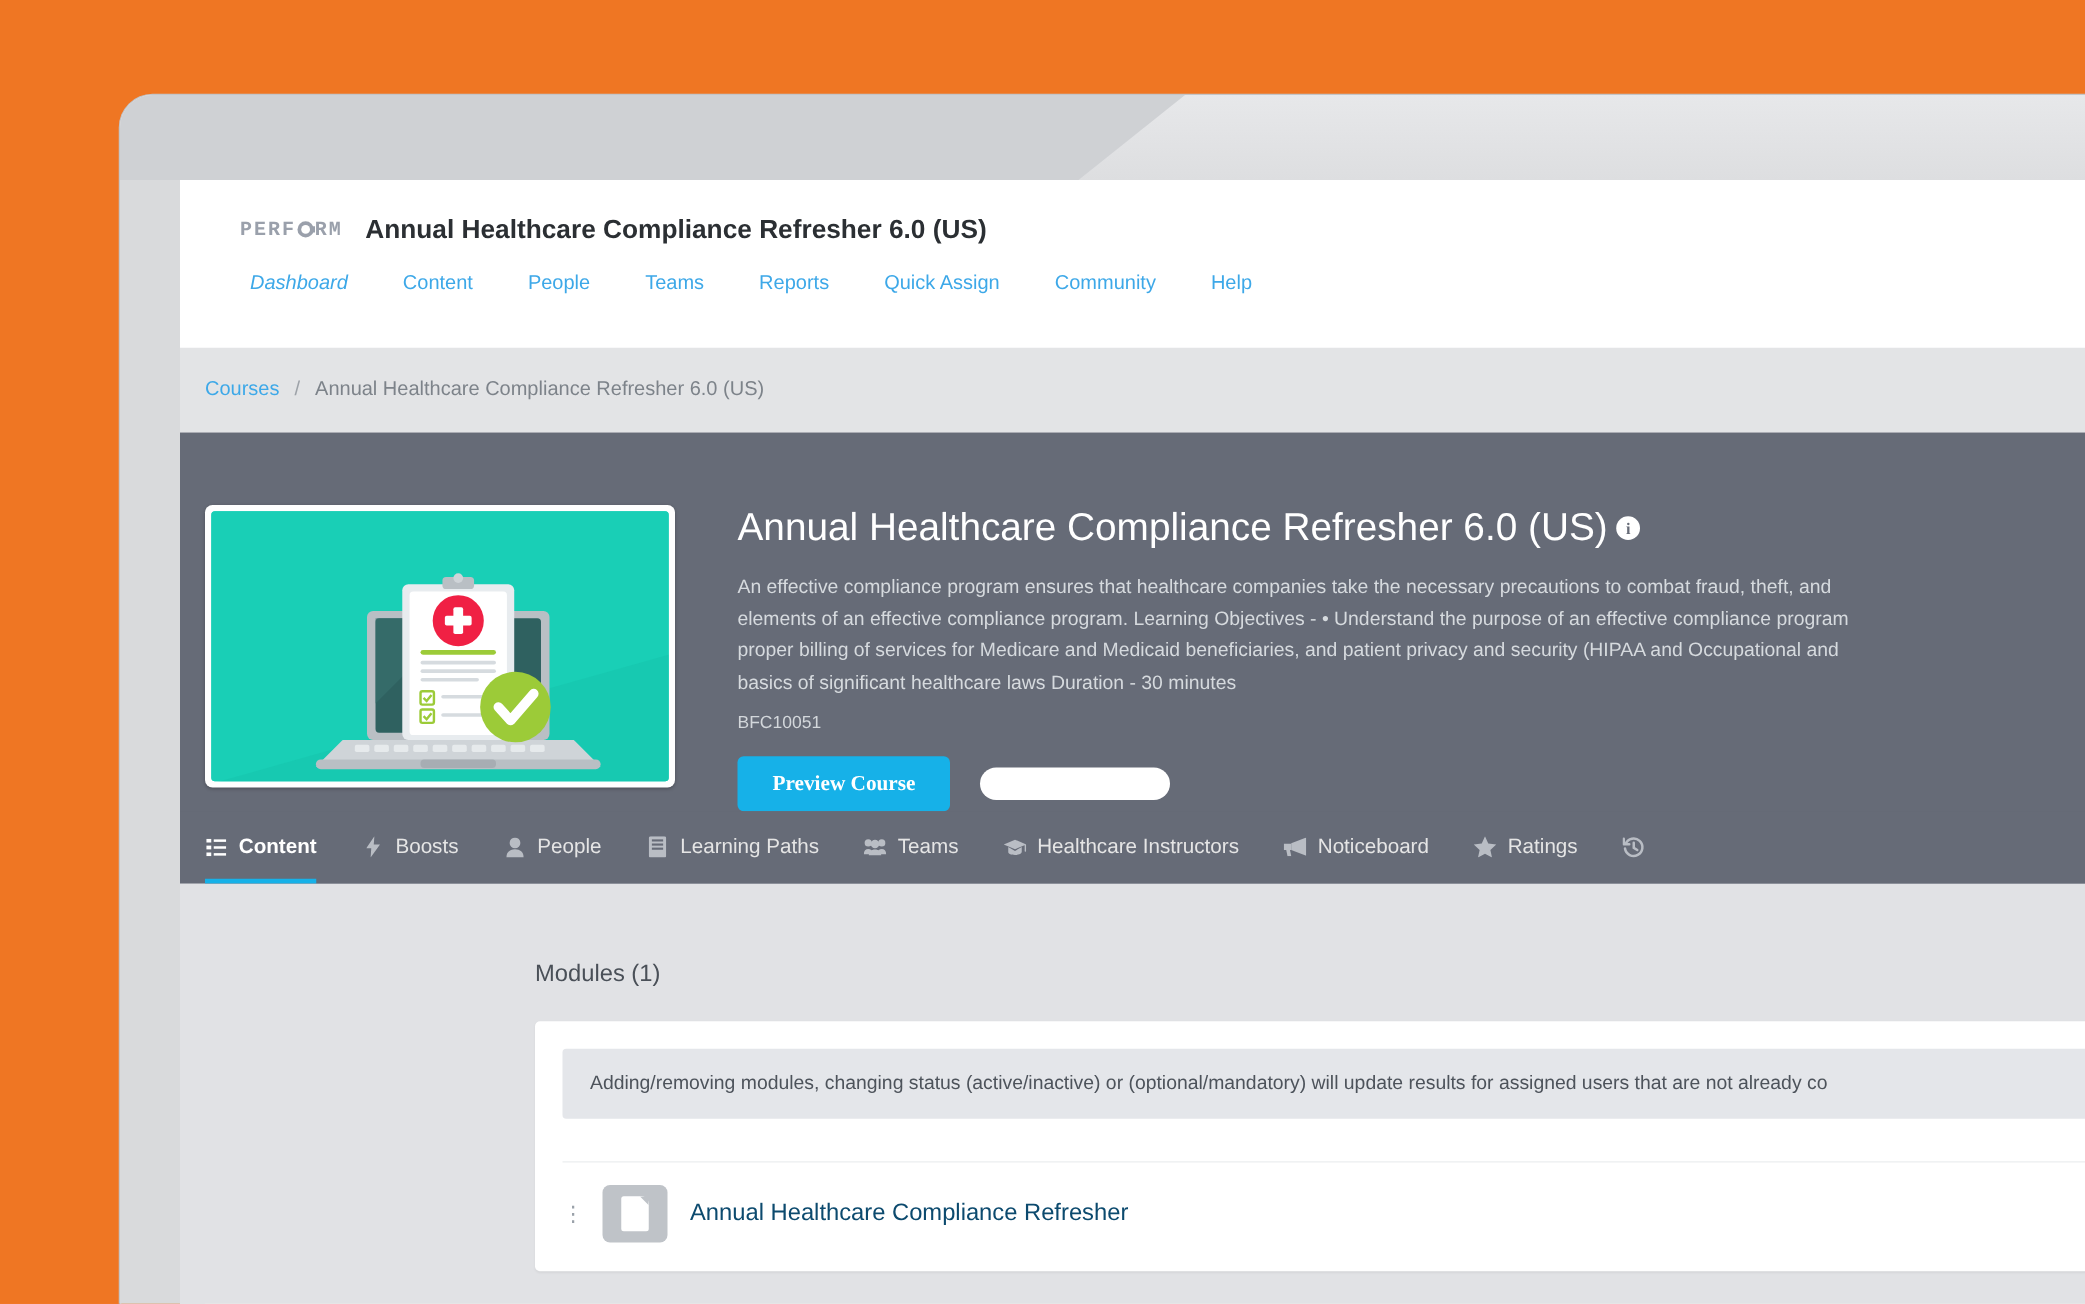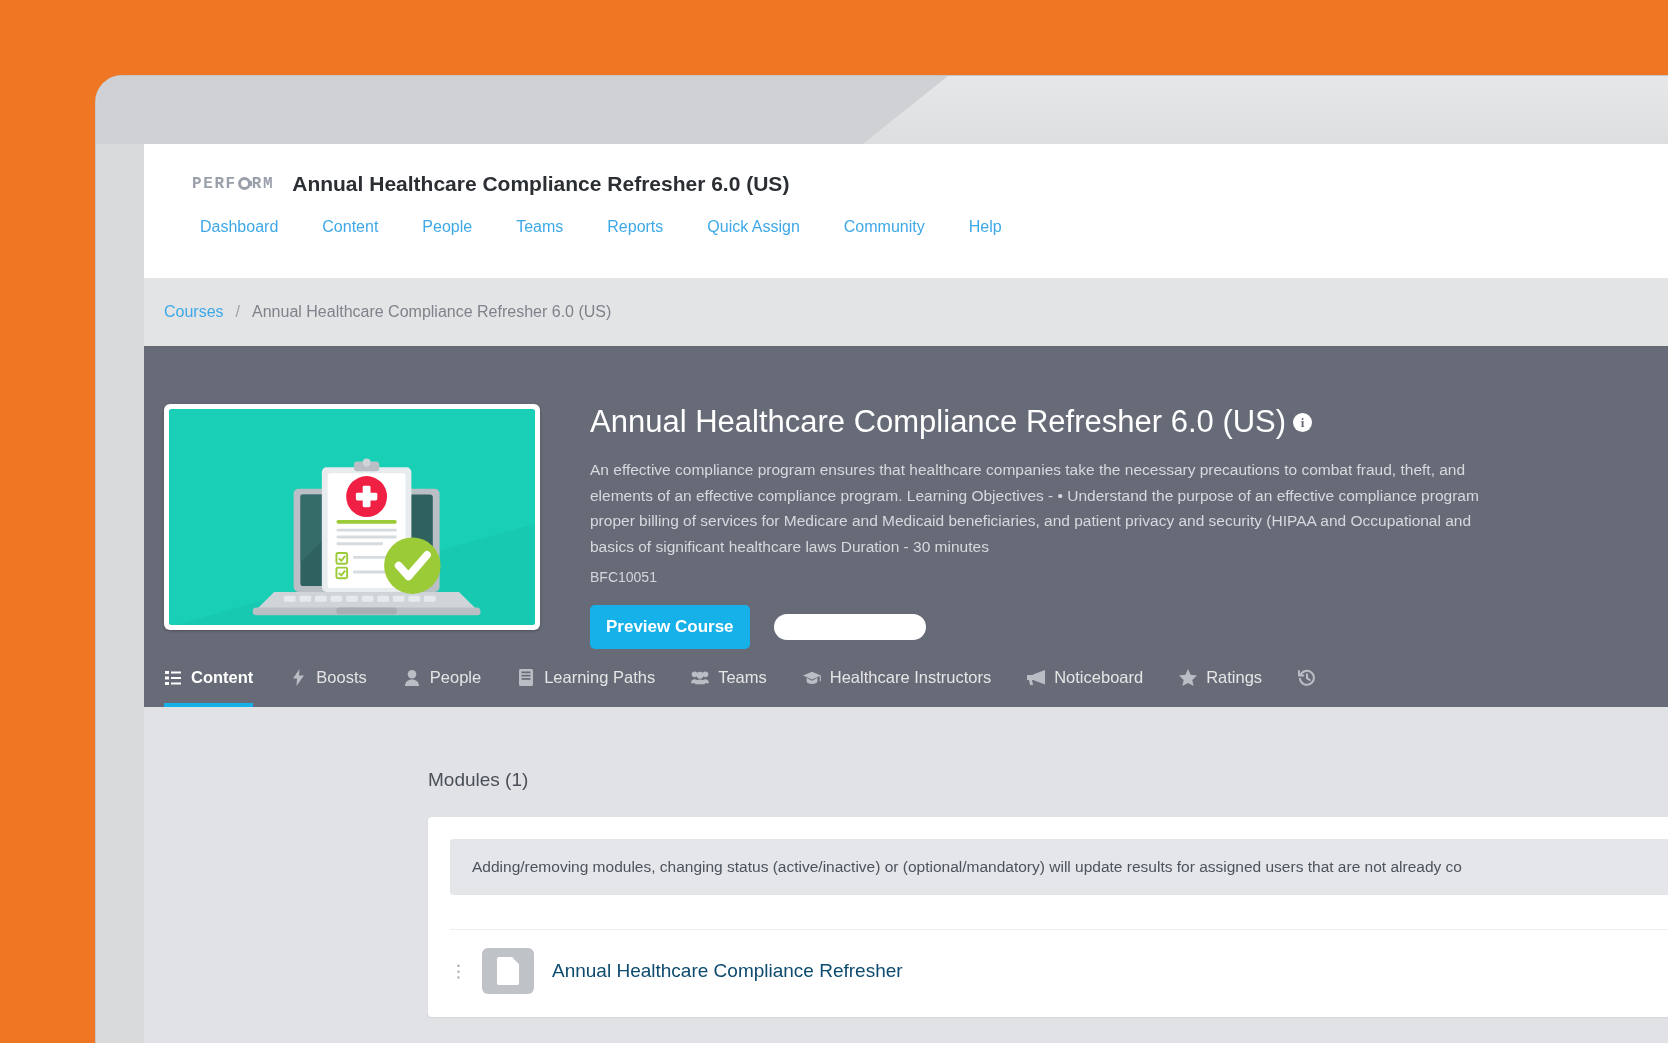--- a/index.html
+++ b/index.html
@@ -70,21 +70,21 @@
   }
   .app-title {
     font-size: 21px; font-weight: 700; color: #2b2f33;
     margin-left: 18px; white-space: nowrap;
   }
   .nav-row { display: flex; gap: 0; padding: 22px 0 0 48px; }
   .nav-link {
     font-size: 16px; color: #3da8e8; padding: 0 22px; cursor: pointer;
     white-space: nowrap;
   }
-  .nav-link:first-child { padding-left: 8px; }
+  .nav-link:first-child { padding-left: 8px; font-style: italic; }
 
   
   .breadcrumb-bar {
     background: #e3e4e6; height: 68px; display: flex; align-items: center;
     padding-left: 20px; font-size: 16px;
   }
   .crumb-link { color: #3da8e8; cursor: pointer; }
   .crumb-sep { color: #9da2a8; margin: 0 12px; }
   .crumb-current { color: #7d838a; }
 
@@ -111,22 +111,22 @@
     cursor: pointer;
   }
   .hero-desc {
     margin-top: 17px; font-size: 15.5px; color: #d6dade; line-height: 1.67;
     white-space: nowrap;
   }
   .hero-code { margin-top: 9px; font-size: 14px; color: #d3d7db; }
   .hero-actions { margin-top: 20px; display: flex; align-items: center; gap: 24px; }
   .btn-preview {
     background: #16b1e8; color: #fff; border: none; border-radius: 5px;
-    font-size: 17px; font-weight: 700; padding: 12px 16px; cursor: pointer;
-    font-family: Liberation Sans, sans-serif;
+    font-size: 17px; font-weight: 700; padding: 12px 28px; cursor: pointer;
+    font-family: Liberation Serif, serif;
   }
   .btn-ghost {
     background: #fff; border: none; border-radius: 18px;
     width: 152px; height: 26px; cursor: pointer;
   }
 
   
   .tabs {
     background: #666b77; display: flex; align-items: flex-end;
     padding-left: 20px; height: 58px; position: relative; overflow: hidden;

